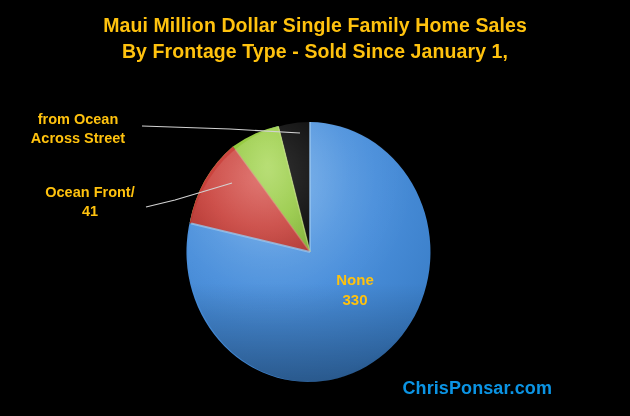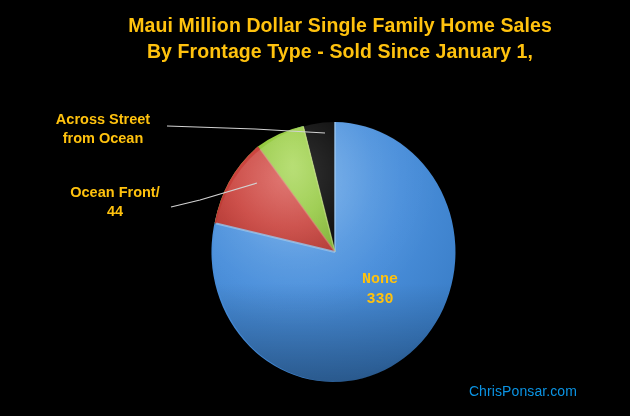--- a/index.html
+++ b/index.html
@@ -13,21 +13,20 @@
     height: 416px;
     overflow: hidden;
     font-family: "Liberation Sans", sans-serif;
     -webkit-font-smoothing: antialiased;
   }
   #canvas {
     position: relative;
     width: 566px;
     height: 416px;
     background: #000000;
-    margin-left: 25px;
   }
 
   
   #chart-title {
     position: absolute;
     left: 0;
     top: 12px;
     width: 630px;
     text-align: center;
     color: #FFC20E;
@@ -78,32 +77,31 @@
   #label-none {
     position: absolute;
     left: 300px;
     top: 270px;
     width: 110px;
     text-align: center;
     color: #FFC20E;
     font-size: 15px;
     font-weight: bold;
     line-height: 20px;
-    font-family: Liberation Mono, monospace;
   }
   #label-none .lval { display: block; }
 
   
   #watermark {
     position: absolute;
     right: 14px;
     bottom: 17px;
     color: #0B94E4;
-    font-size: 14px;
-    font-weight: normal;
+    font-size: 18px;
+    font-weight: bold;
     letter-spacing: 0.1px;
     text-align: right;
   }
 </style>
 </head>
 <body>
 
 <div id="canvas">
 
   <div id="chart-title">
@@ -173,27 +171,27 @@
 
     <ellipse cx="310" cy="252" rx="122" ry="130" fill="url(#sheen)"></ellipse>
     <ellipse cx="310" cy="252" rx="122" ry="130" fill="url(#rimShade)"></ellipse>
 
     <polyline points="142,126 230,129 300,133" fill="none" stroke="#D2D2D2" stroke-width="1.2"></polyline>
 
     <polyline points="146,207 175,200 232,183" fill="none" stroke="#D2D2D2" stroke-width="1.2"></polyline>
   </svg>
 
   <div class="callout-label" id="label-across">
+    <span class="lval">from Ocean</span>
     <span class="lval">Across Street</span>
-    <span class="lval">from Ocean</span>
   </div>
 
   <div class="callout-label" id="label-oceanfront">
     <span class="lval">Ocean Front/</span>
-    <span class="lval">44</span>
+    <span class="lval">41</span>
   </div>
 
   <div id="label-none">
     <span class="lval">None</span>
     <span class="lval">330</span>
   </div>
 
   <div id="watermark">ChrisPonsar.com</div>
 
 </div>

